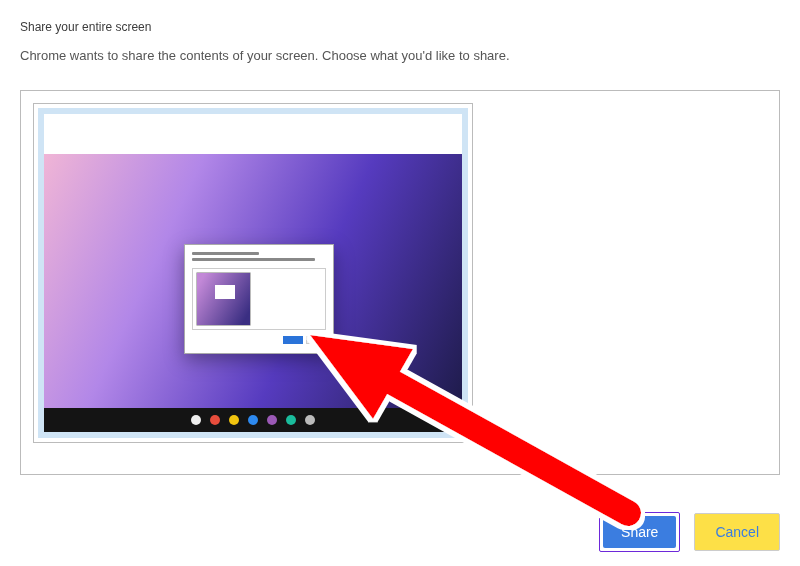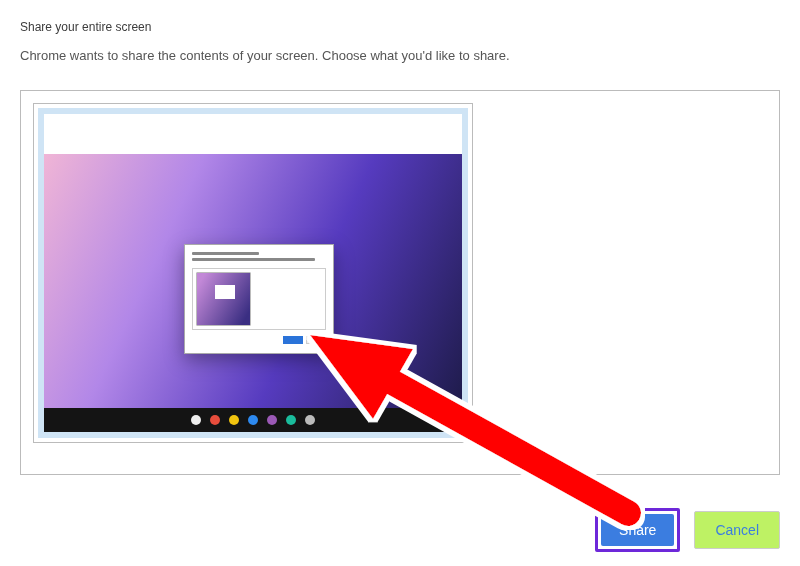--- a/index.html
+++ b/index.html
@@ -114,36 +114,36 @@
     .mini-btn2 { width: 20px; height: 8px; background: #eee; border: 1px solid #ccc; }
     .button-row {
       position: absolute;
       right: 20px;
       bottom: 14px;
       display: flex;
       gap: 14px;
       align-items: center;
     }
     .share-wrap {
-      border: 3px solid #6d28d9;
+      border: 1px solid #6d28d9;
       padding: 3px;
       border-radius: 2px;
       display: inline-flex;
     }
     .share-btn {
       background: #3b7de0;
       color: #fff;
       border: none;
       padding: 8px 18px;
       font-size: 14px;
       cursor: pointer;
       border-radius: 2px;
     }
     .cancel-btn {
-      background: #bef264;
+      background: #fde047;
       color: #3b7de0;
       border: 1px solid #ccc;
       padding: 10px 20px;
       font-size: 14px;
       cursor: pointer;
       border-radius: 2px;
       text-align: right;
     }
     .arrow-svg {
       position: absolute;

